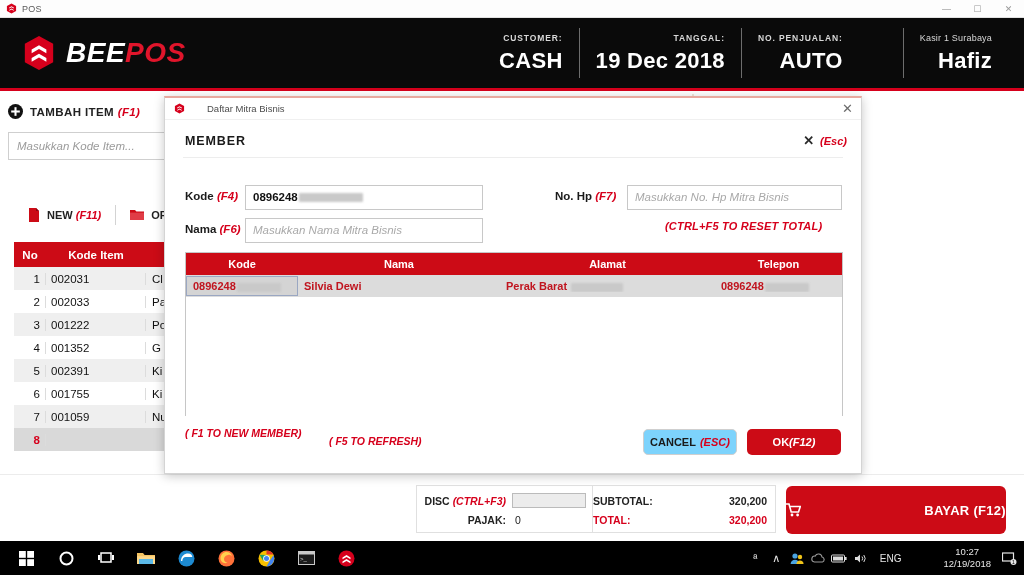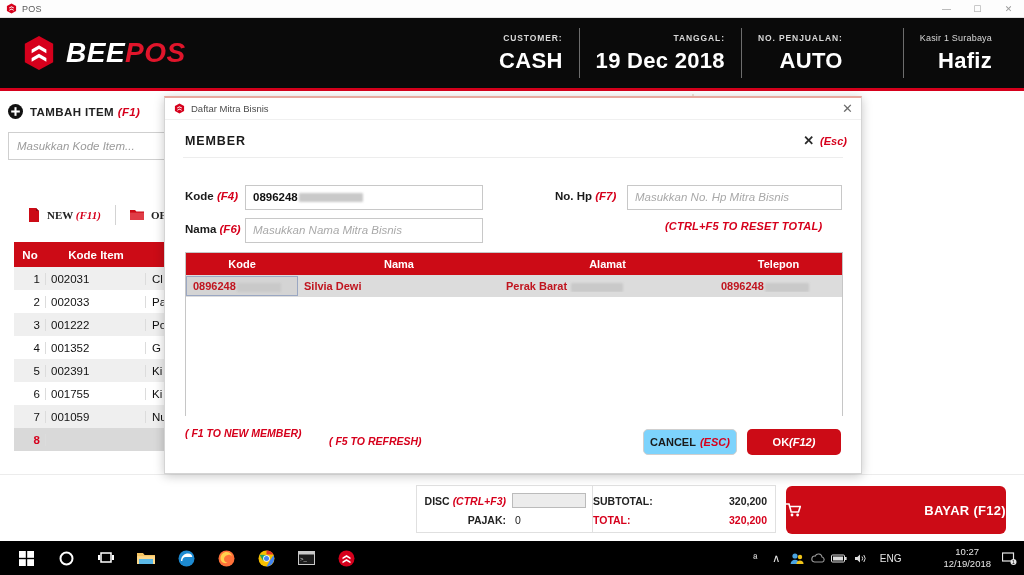--- a/index.html
+++ b/index.html
@@ -51,21 +51,21 @@
   .plus-icon { width: 15px; height: 15px; margin-right: 7px; }
   .tambah-lbl { font-size: 11.5px; font-weight: bold; color: #222; letter-spacing: .4px; }
   .tambah-lbl em { color: #d6001c; font-style: italic; }
 
   .kode-input {
     position: absolute; left: 8px; top: 38px; width: 482px; height: 28px;
     border: 1px solid #cfcfcf; background: #fff; font-size: 11.5px; color: #9b9b9b;
     font-style: italic; padding-left: 8px; line-height: 26px;
   }
 
-  .toolbar-row { position: absolute; left: 14px; top: 108px; display: flex; align-items: center; font-family: Liberation Serif, serif; }
+  .toolbar-row { position: absolute; left: 14px; top: 108px; display: flex; align-items: center; }
   .tb-btn { display: flex; align-items: center; padding: 0 14px; height: 26px; }
   .tb-btn .ic { margin-right: 7px; }
   .tb-btn .tx { font-size: 11px; font-weight: bold; color: #222; }
   .tb-btn .tx em { color: #d6001c; font-style: italic; }
   .tb-sep { width: 1px; height: 20px; background: #d3d3d3; }
 
   
   .grid { position: absolute; left: 14px; top: 148px; width: 836px; }
   .grid-head { display: flex; background: #cc0b16; color: #fff; height: 25px; align-items: center;
                font-size: 11.5px; font-weight: bold; }
@@ -117,21 +117,21 @@
     font-size: 13px; font-weight: bold; letter-spacing: .3px;
   }
   .bayar .cart { margin-right: 9px; }
 
   
   .modal {
     position: absolute; left: 164px; top: 96px; width: 698px; height: 378px;
     background: #fff; border: 1px solid #d4d4d4; border-top: 2px solid #e8a99f;
     box-shadow: 0 2px 10px rgba(0,0,0,.22);
   }
-  .m-title { height: 22px; display: flex; align-items: center; padding-left: 9px; border-bottom: 1px solid #f0f0f0; }
+  .m-title { height: 22px; display: flex; align-items: center; padding-left: 9px; border-bottom: 1px solid #f0f0f0; gap: 16px; }
   .m-title .mt-icon { width: 11px; height: 11px; margin-right: 6px; }
   .m-title .mt-tx { font-size: 9.5px; color: #4d4d4d; }
   .m-close { position: absolute; right: 8px; top: 2px; font-size: 13px; color: #6b6b6b; line-height: 18px; }
 
   .m-head { display: flex; align-items: center; padding: 13px 14px 0 20px; }
   .m-member { font-size: 12.5px; font-weight: bold; color: #1a1a1a; letter-spacing: .9px; }
   .m-esc { margin-left: auto; display: flex; align-items: center; }
   .m-esc .x { font-size: 13px; color: #2b2b2b; margin-right: 6px; font-weight: bold; }
   .m-esc .e { font-size: 11px; color: #d6001c; font-style: italic; font-weight: bold; }
   .m-rule { margin: 9px 18px 0 18px; border-top: 1px solid #ededed; }

